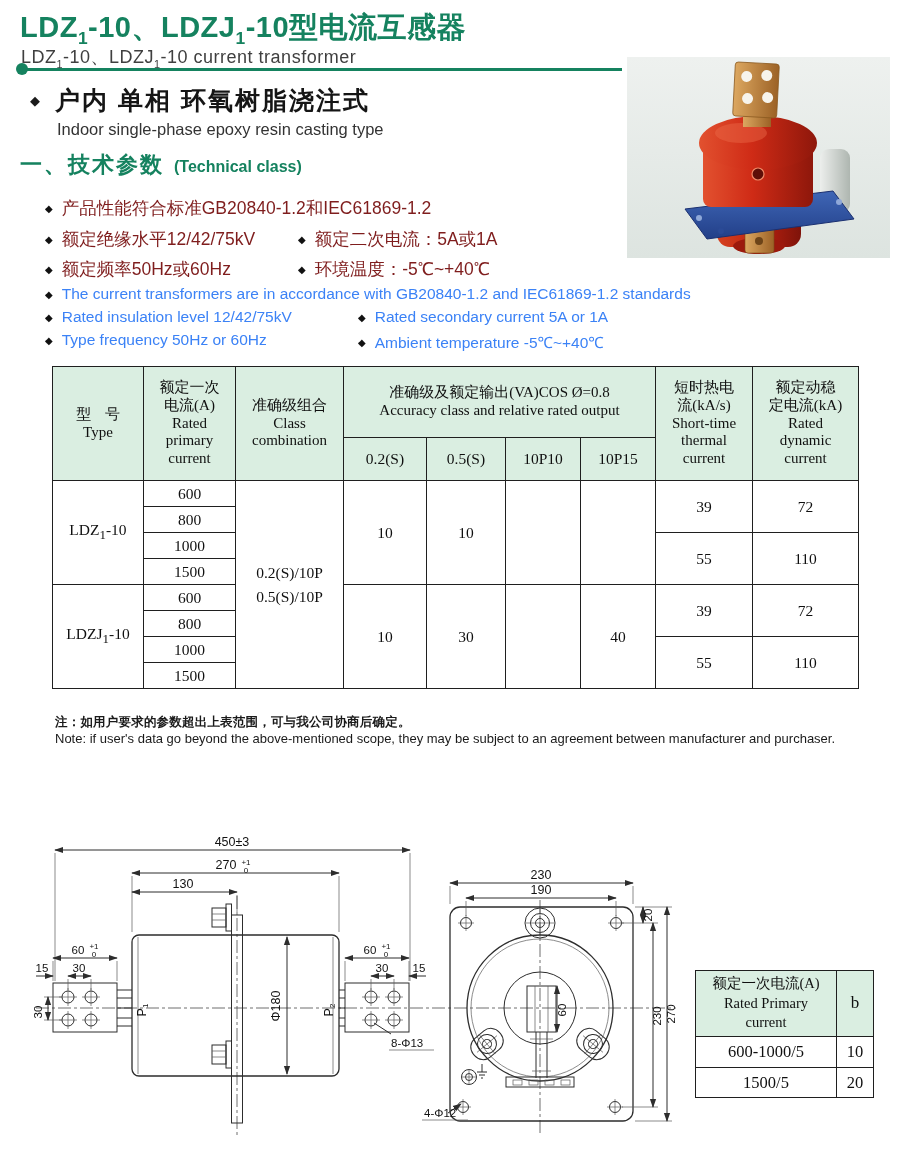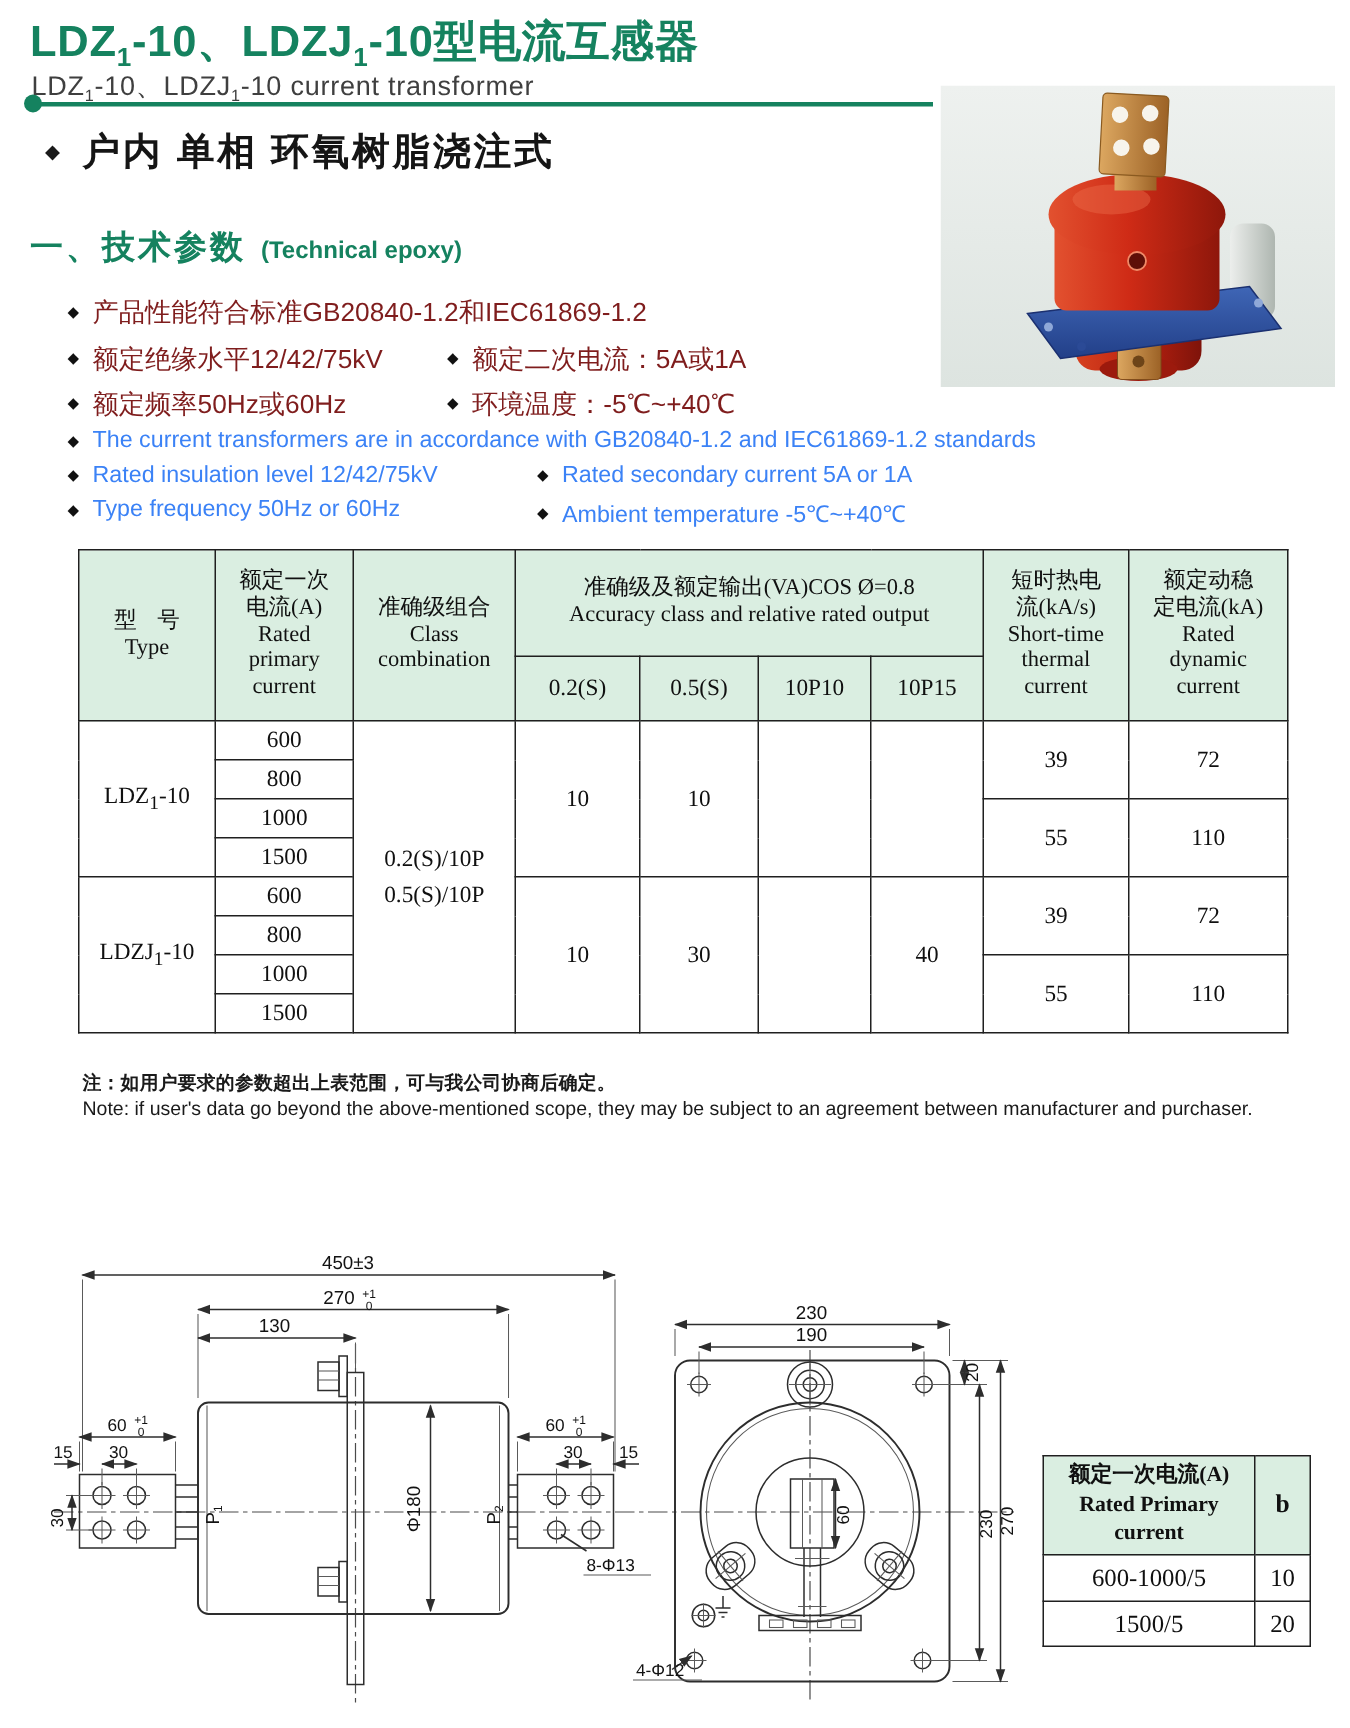--- a/index.html
+++ b/index.html
@@ -46,21 +46,21 @@
   .combo{font-size:15.5px;line-height:1.5;}
 
   
   .note-zh{left:55px;top:714px;font-size:12.5px;font-weight:bold;color:#1a1a1a;letter-spacing:.2px;}
   .note-en{left:55px;top:731px;font-size:13px;color:#1a1a1a;}
 
   
   .stable{position:absolute;left:695px;top:970px;border-collapse:collapse;table-layout:fixed;
           font-family:"Liberation Serif",serif;color:#101010;}
   .stable td{border:1.6px solid #1f1f1f;text-align:center;vertical-align:middle;padding:0;}
-  .stable .hd{background:#DAEEE1;font-size:14.5px;line-height:1.35;font-weight:bold;}
+  .stable .hd{background:#DAEEE1;font-size:14.5px;line-height:1.35;}
   .stable .bcell{font-size:17px;}
   .stable .rcell{font-size:16.5px;}
 
   
   .draw{position:absolute;left:0;top:820px;}
   .s{stroke:#2d2d2d;stroke-width:1.3;fill:none;}
   .sl{stroke:#2d2d2d;stroke-width:1;fill:none;}
   .th{stroke:#5a5a5a;stroke-width:.7;fill:none;}
   .cl{stroke:#4a4a4a;stroke-width:.8;fill:none;stroke-dasharray:13 3 3 3;}
   .dt{font:11.5px "Liberation Sans",sans-serif;fill:#121212;text-anchor:middle;}
@@ -132,24 +132,25 @@
         <circle cx="139" cy="18" r="5.5" fill="#f7f4ec"></circle>
       <circle cx="121" cy="42" r="5.5" fill="#f7f4ec"></circle>
         <circle cx="141" cy="40" r="5.5" fill="#f7f4ec"></circle>
     </g>
   </svg>
 
   <div class="abs feature">
     <span class="dia">◆</span>
     <span class="ftxt">户内 单相 环氧树脂浇注式</span>
   </div>
+  <div class="abs feature-en">Indoor single-phase epoxy resin casting type</div>
 
   <div class="abs sec-h sec1">
     <span class="zh">一、技术参数</span>
-    <span class="en">(Technical epoxy)</span>
+    <span class="en">(Technical class)</span>
   </div>
 
   <div class="bullet zh" style="left:45px;top:196px;">
       <span class="dia">◆</span>
       <span class="t">产品性能符合标准GB20840-1.2和IEC61869-1.2</span>
     </div>
   <div class="bullet zh" style="left:45px;top:227px;">
       <span class="dia">◆</span>
       <span class="t">额定绝缘水平12/42/75kV</span>
     </div>

